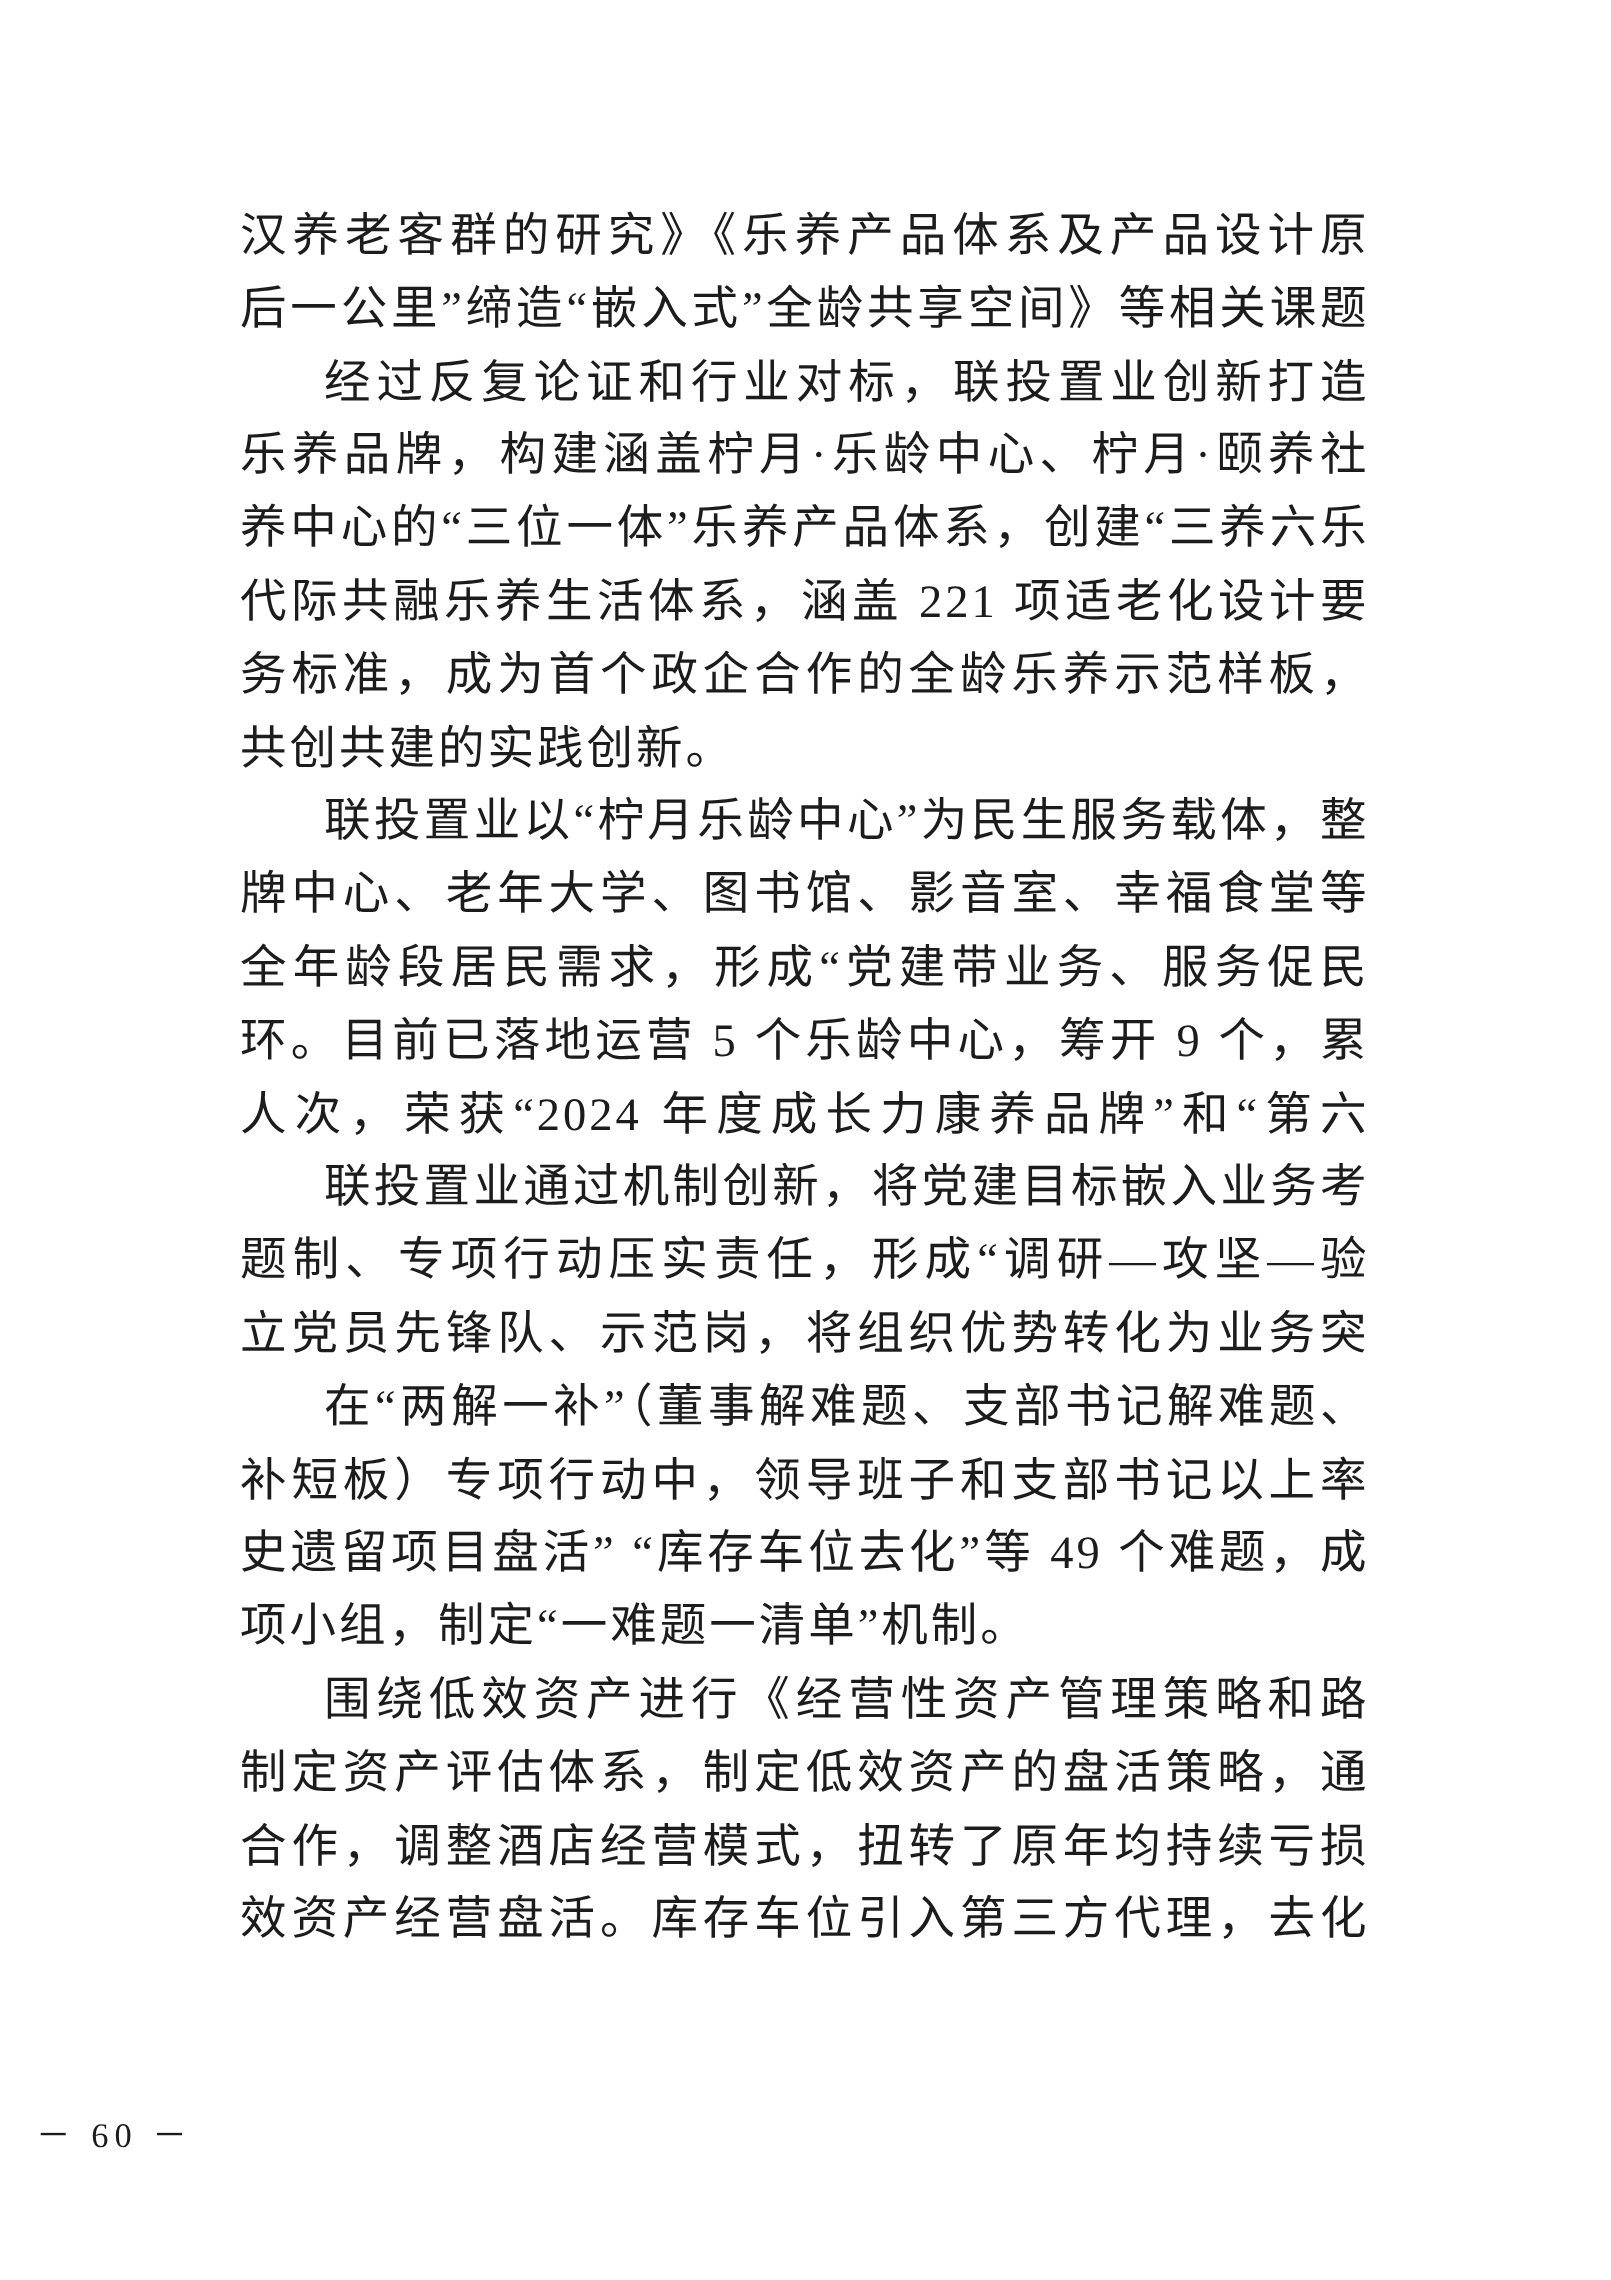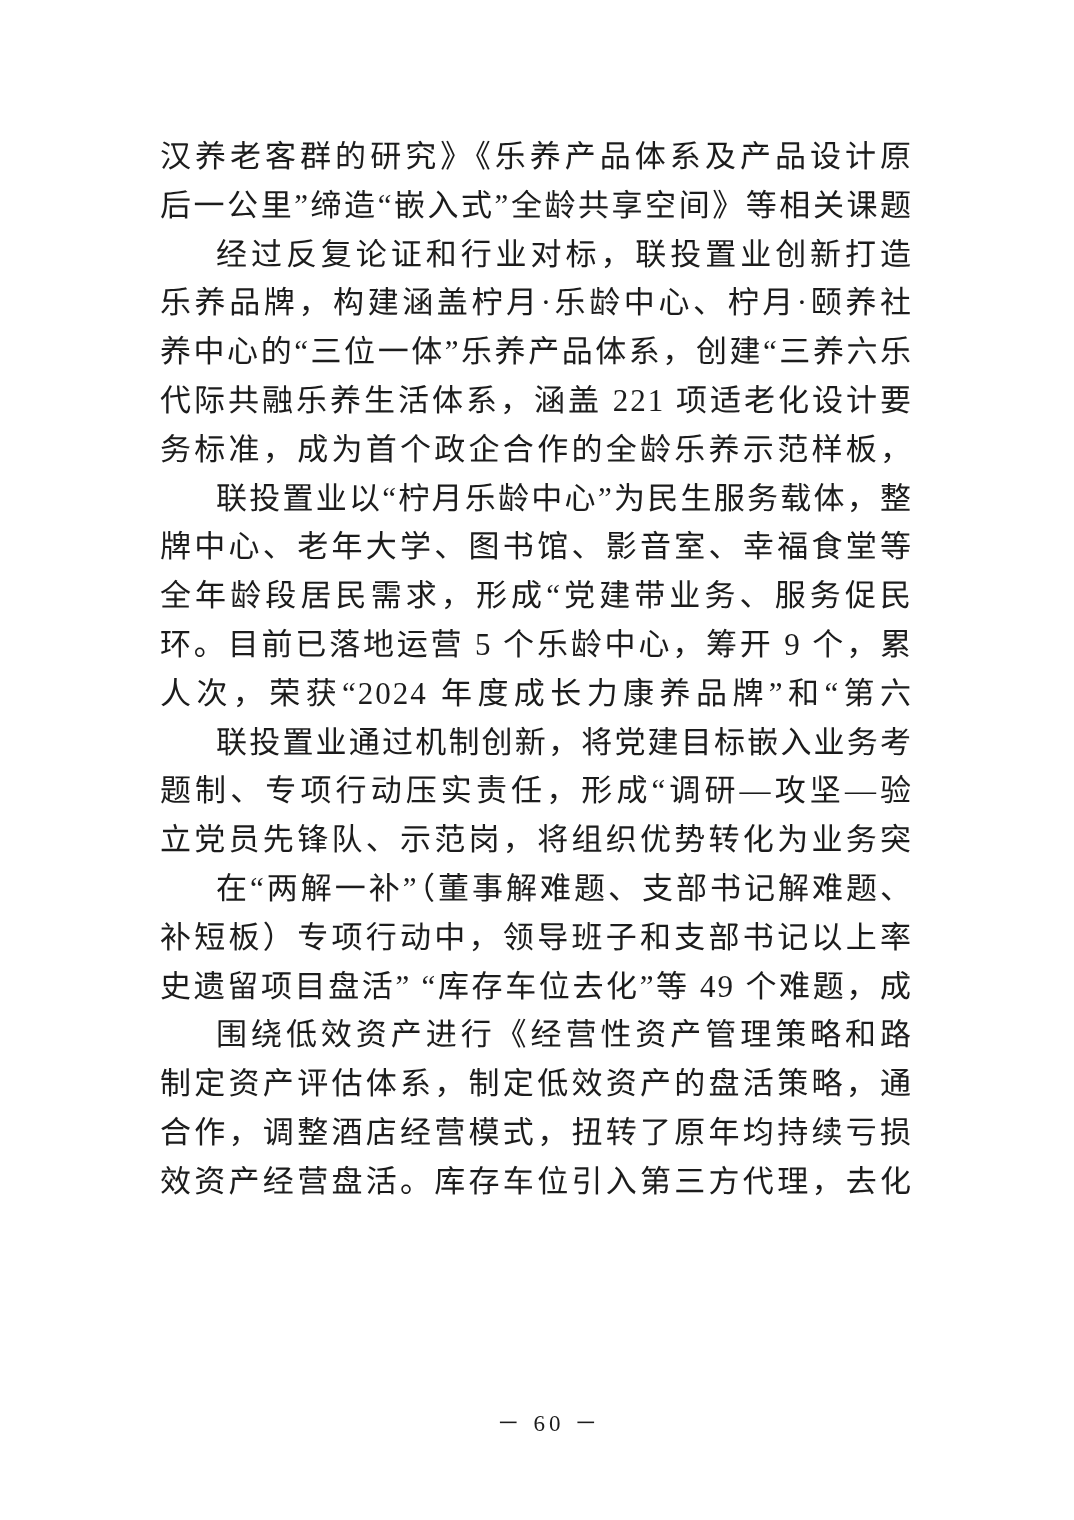--- a/index.html
+++ b/index.html
@@ -36,52 +36,54 @@
   }
   
   .ln.in { text-indent: 56px; }
   
   .ln.fin { text-align-last: left; }
   .page-footer {
     position: absolute;
     left: 0;
     right: 0;
     top: 1404px;
-    text-align: center;
+    text-align: left;
     padding-left: 24px;
   }
   .page-number {
     font-size: 23px;
     letter-spacing: 4px;
     color: #1c1c1c;
   }
 </style>
 </head>
 <body>
 
 <div class="page">
   <div class="text-block">
     <div class="ln">汉养老客群的研究》《乐养产品体系及产品设计原则》《聚焦“最</div>
     <div class="ln fin">后一公里”缔造“嵌入式”全龄共享空间》等相关课题研究。</div>
     <div class="ln in">经过反复论证和行业对标，联投置业创新打造“柠月”全龄</div>
     <div class="ln">乐养品牌，构建涵盖柠月·乐龄中心、柠月·颐养社区、柠月·乐</div>
     <div class="ln">养中心的“三位一体”乐养产品体系，创建“三养六乐无限多”</div>
     <div class="ln">代际共融乐养生活体系，涵盖 221 项适老化设计要点、100 项服</div>
     <div class="ln">务标准，成为首个政企合作的全龄乐养示范样板，也是完整社区</div>
+    <div class="ln fin">共创共建的实践创新。</div>
     <div class="ln in">联投置业以“柠月乐龄中心”为民生服务载体，整合老年棋</div>
     <div class="ln">牌中心、老年大学、图书馆、影音室、幸福食堂等功能区，覆盖</div>
     <div class="ln">全年龄段居民需求，形成“党建带业务、服务促民生”的良性循</div>
     <div class="ln">环。目前已落地运营 5 个乐龄中心，筹开 9 个，累计服务 11 万</div>
     <div class="ln">人次，荣获“2024 年度成长力康养品牌”和“第六届‘湖北走</div>
     <div class="ln in">联投置业通过机制创新，将党建目标嵌入业务考核，通过课</div>
     <div class="ln">题制、专项行动压实责任，形成“调研—攻坚—验证”闭环，设</div>
     <div class="ln fin">立党员先锋队、示范岗，将组织优势转化为业务突破动能。</div>
     <div class="ln in">在“两解一补”（董事解难题、支部书记解难题、人力资源</div>
     <div class="ln">补短板）专项行动中，领导班子和支部书记以上率下，认领“历</div>
     <div class="ln">史遗留项目盘活” “库存车位去化”等 49 个难题，成立攻坚专</div>
+    <div class="ln fin">项小组，制定“一难题一清单”机制。</div>
     <div class="ln in">围绕低效资产进行《经营性资产管理策略和路径》专题研究，</div>
     <div class="ln">制定资产评估体系，制定低效资产的盘活策略，通过与外部资源</div>
     <div class="ln">合作，调整酒店经营模式，扭转了原年均持续亏损状态，实现低</div>
     <div class="ln">效资产经营盘活。库存车位引入第三方代理，去化效率显著提升。</div>
   </div>
 
   <div class="page-footer">
     <span class="page-number">－ 60 －</span>
   </div>
 </div>

